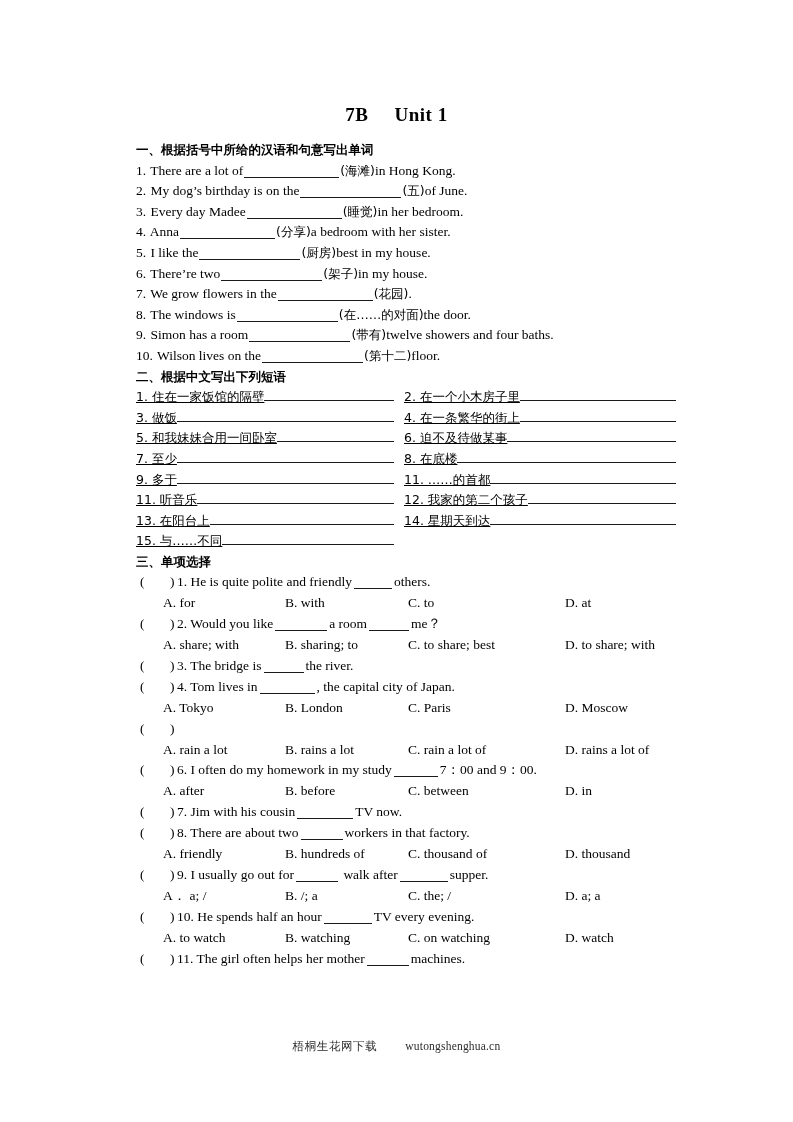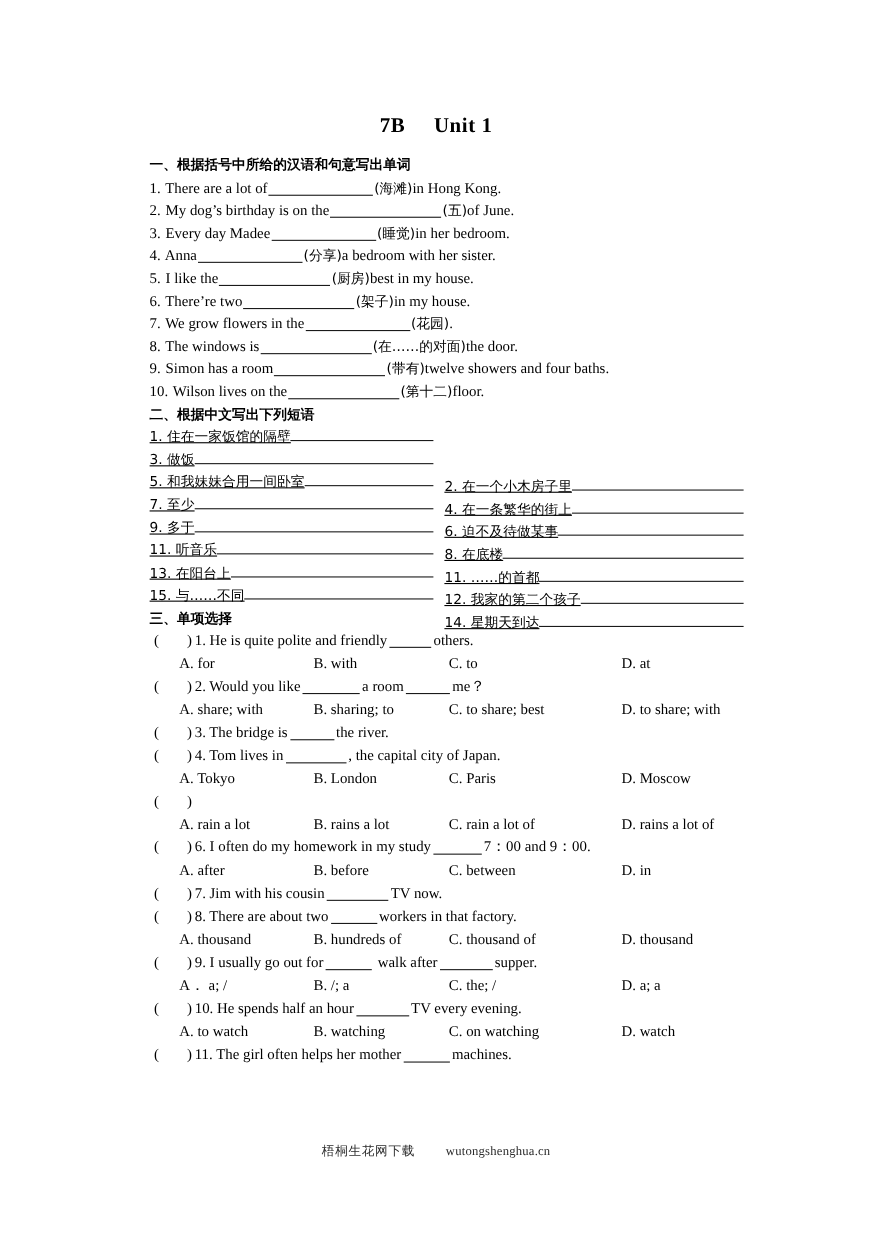--- a/index.html
+++ b/index.html
@@ -81,21 +81,21 @@
     position: absolute;
     top: 0;
     font-family: "DejaVu Sans", "Liberation Sans", sans-serif;
     font-size: 12.5px;
     white-space: nowrap;
     display: flex;
     align-items: baseline;
     text-decoration: underline;
   }
   .s2-cell.left  { left: 0px;   width: 258px; }
-  .s2-cell.right { left: 268px; width: 272px; margin-top: 45px; }
+  .s2-cell.right { left: 268px; width: 272px; }
   .s2-cell .lbl { flex: 0 0 auto; }
   .s2-cell .rule {
     flex: 1 1 auto;
     border-bottom: 1px solid #1a1a1a;
     height: 13px;
     min-width: 10px;
   }
 
   
   .mc-q {
@@ -321,21 +321,21 @@
           <span class="mc-paren-open">(</span>
           <span class="mc-paren-close">)</span>
           <span class="mc-stem"><span>7.</span><span> Jim with his cousin</span><span class="mc-blank" style="width: 56px;"></span><span>TV now.</span></span>
         </div>
         <div class="mc-q">
           <span class="mc-paren-open">(</span>
           <span class="mc-paren-close">)</span>
           <span class="mc-stem"><span> 8.</span><span> There are about two</span><span class="mc-blank" style="width: 42px;"></span><span>workers in that factory.</span></span>
         </div>
         <div class="mc-opts">
-          <span class="opt a">A. thousand</span>
+          <span class="opt a">A. friendly</span>
           <span class="opt b">B. hundreds of</span>
           <span class="opt c">C. thousand of</span>
           <span class="opt d">D. thousand</span>
         </div>
         <div class="mc-q">
           <span class="mc-paren-open">(</span>
           <span class="mc-paren-close">)</span>
           <span class="mc-stem"><span> 9.</span><span> I usually go out for</span><span class="mc-blank" style="width: 42px;"></span><span> walk after</span><span class="mc-blank" style="width: 48px;"></span><span>supper.</span></span>
         </div>
         <div class="mc-opts">

